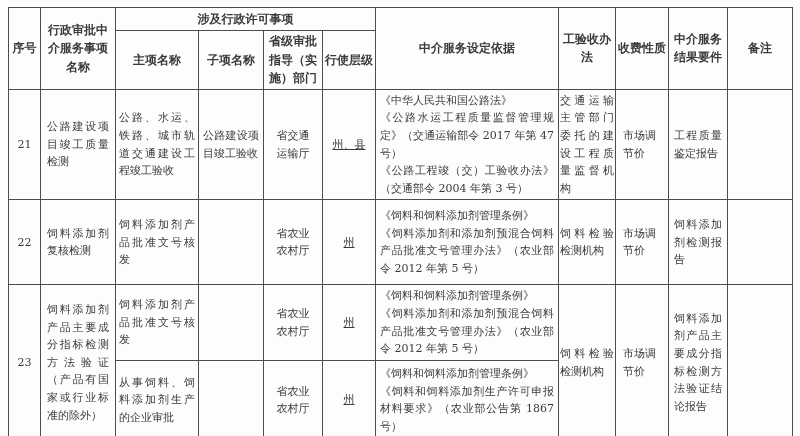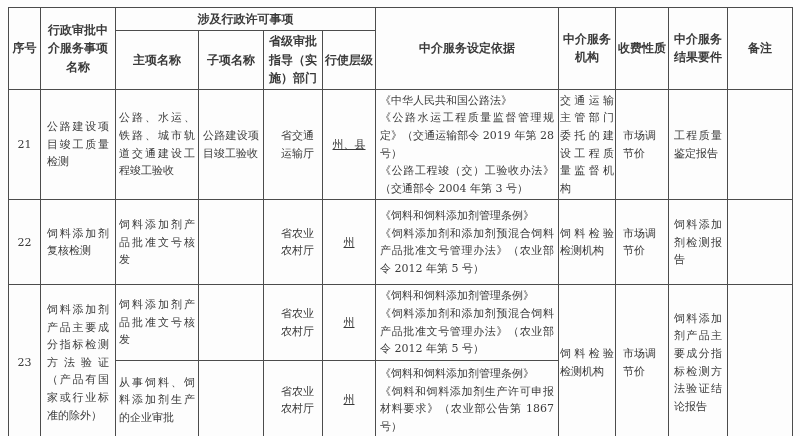--- a/index.html
+++ b/index.html
@@ -39,21 +39,21 @@
   .doc-table td {
     font-size: 11px;
     padding: 2px 4px;
     line-height: 1.6;
   }
   td.c-center { text-align: center; }
   td.c-seq    { text-align: center; }
   td.c-name   { text-align: justify; text-align-last: left; padding: 2px 6px; margin-top: 38px; }
   td.c-main   { text-align: justify; text-align-last: left; padding: 2px 3px; margin-top: 24px; }
   td.c-sub    { text-align: justify; text-align-last: left; padding: 2px 4px; }
-  td.c-dept   { text-align: right; padding: 2px 8px; }
+  td.c-dept   { text-align: center; padding: 2px 8px; }
   td.c-level  { text-align: center; text-decoration: underline; }
   td.c-basis  { text-align: justify; text-align-last: left; padding: 2px 4px; }
   td.c-agency { text-align: justify; text-align-last: left; padding: 2px 1px; }
   td.c-fee    { text-align: left; padding: 2px 7px; }
   td.c-result { text-align: justify; text-align-last: left; padding: 2px 5px; }
   .basis-line { display: block; }
 </style>
 </head>
 <body>
 
@@ -72,42 +72,42 @@
       <col style="width:59px">
         <col style="width:65px">
     </colgroup>
 
     <tbody>
         <tr style="height:23px">
       <th rowspan="2">序号</th>
       <th rowspan="2">行政审批中介服务事项名称</th>
       <th colspan="4">涉及行政许可事项</th>
       <th rowspan="2">中介服务设定依据</th>
-      <th rowspan="2">中介服务机构</th>
+      <th rowspan="2">工验收办法</th>
       <th rowspan="2">收费性质</th>
       <th rowspan="2">中介服务结果要件</th>
       <th rowspan="2">备注</th>
     </tr>
     <tr style="height:56px">
       <th>主项名称</th>
       <th>子项名称</th>
       <th>省级审批指导（实施）部门</th>
       <th>行使层级</th>
     </tr>
 
     <tr style="height:106px">
       <td class="c-seq">21</td>
       <td class="c-name">公路建设项目竣工质量检测</td>
       <td class="c-main">公路、水运、铁路、城市轨道交通建设工程竣工验收</td>
       <td class="c-sub">公路建设项目竣工验收</td>
       <td class="c-dept">省交通运输厅</td>
       <td class="c-level">州、县</td>
       <td class="c-basis">
         <span class="basis-line">《中华人民共和国公路法》</span>
-        <span class="basis-line">《公路水运工程质量监督管理规定》（交通运输部令 2019 年第 28 号）</span>
+        <span class="basis-line">《公路水运工程质量监督管理规定》（交通运输部令 2017 年第 47 号）</span>
         <span class="basis-line">《公路工程竣（交）工验收办法》（交通部令 2004 年第 3 号）</span>
       </td>
       <td class="c-agency">交通运输主管部门委托的建设工程质量监督机构</td>
       <td class="c-fee">市场调节价</td>
       <td class="c-result">工程质量鉴定报告</td>
       <td class="c-center"></td>
     </tr>
 
     <tr style="height:85px">
       <td class="c-seq">22</td>

